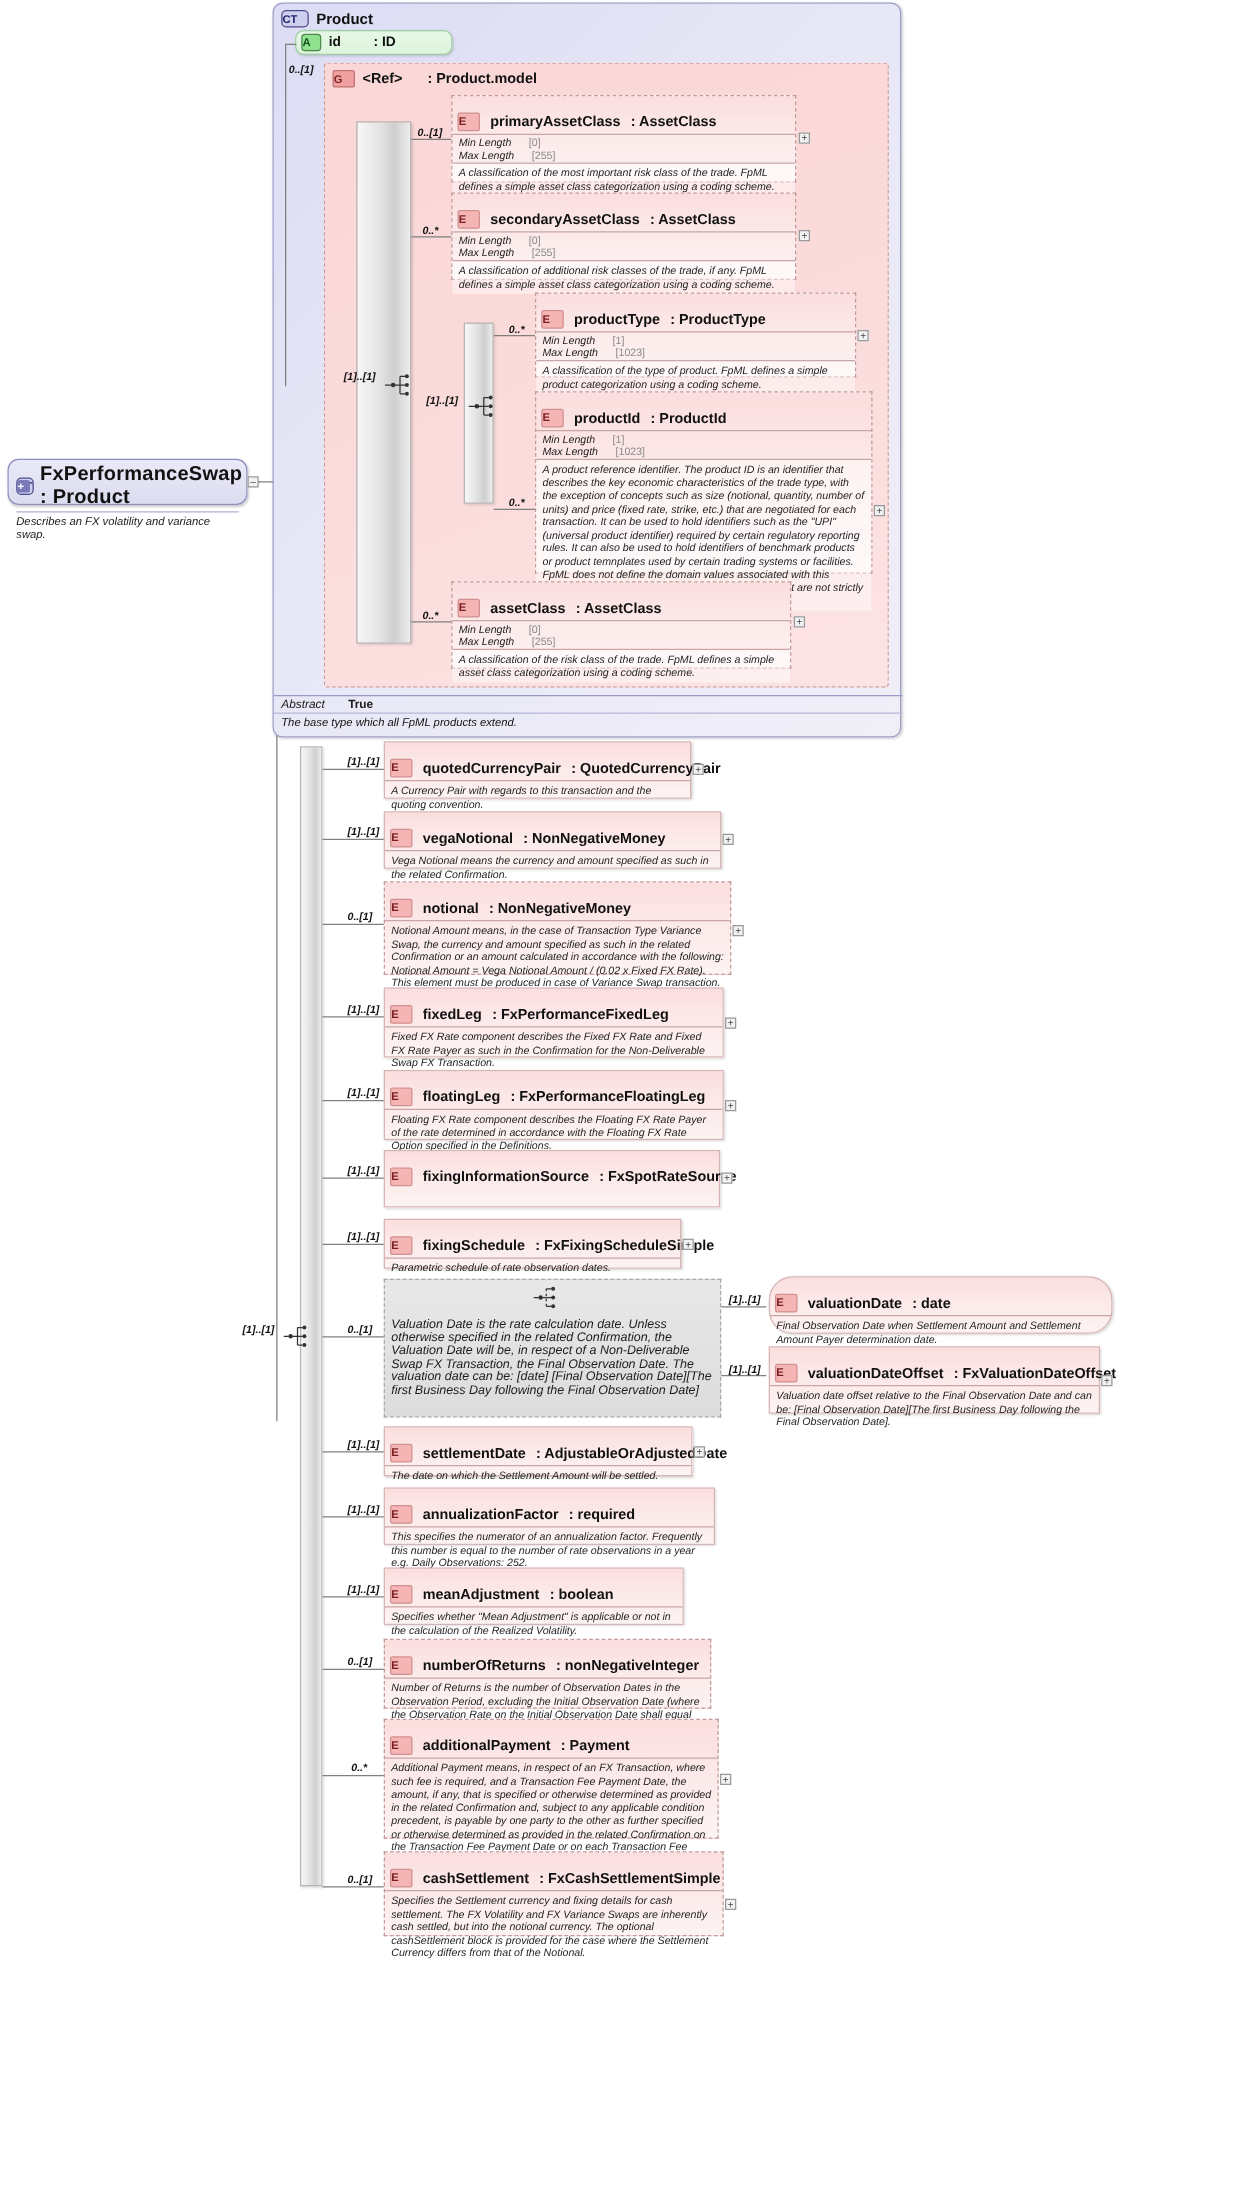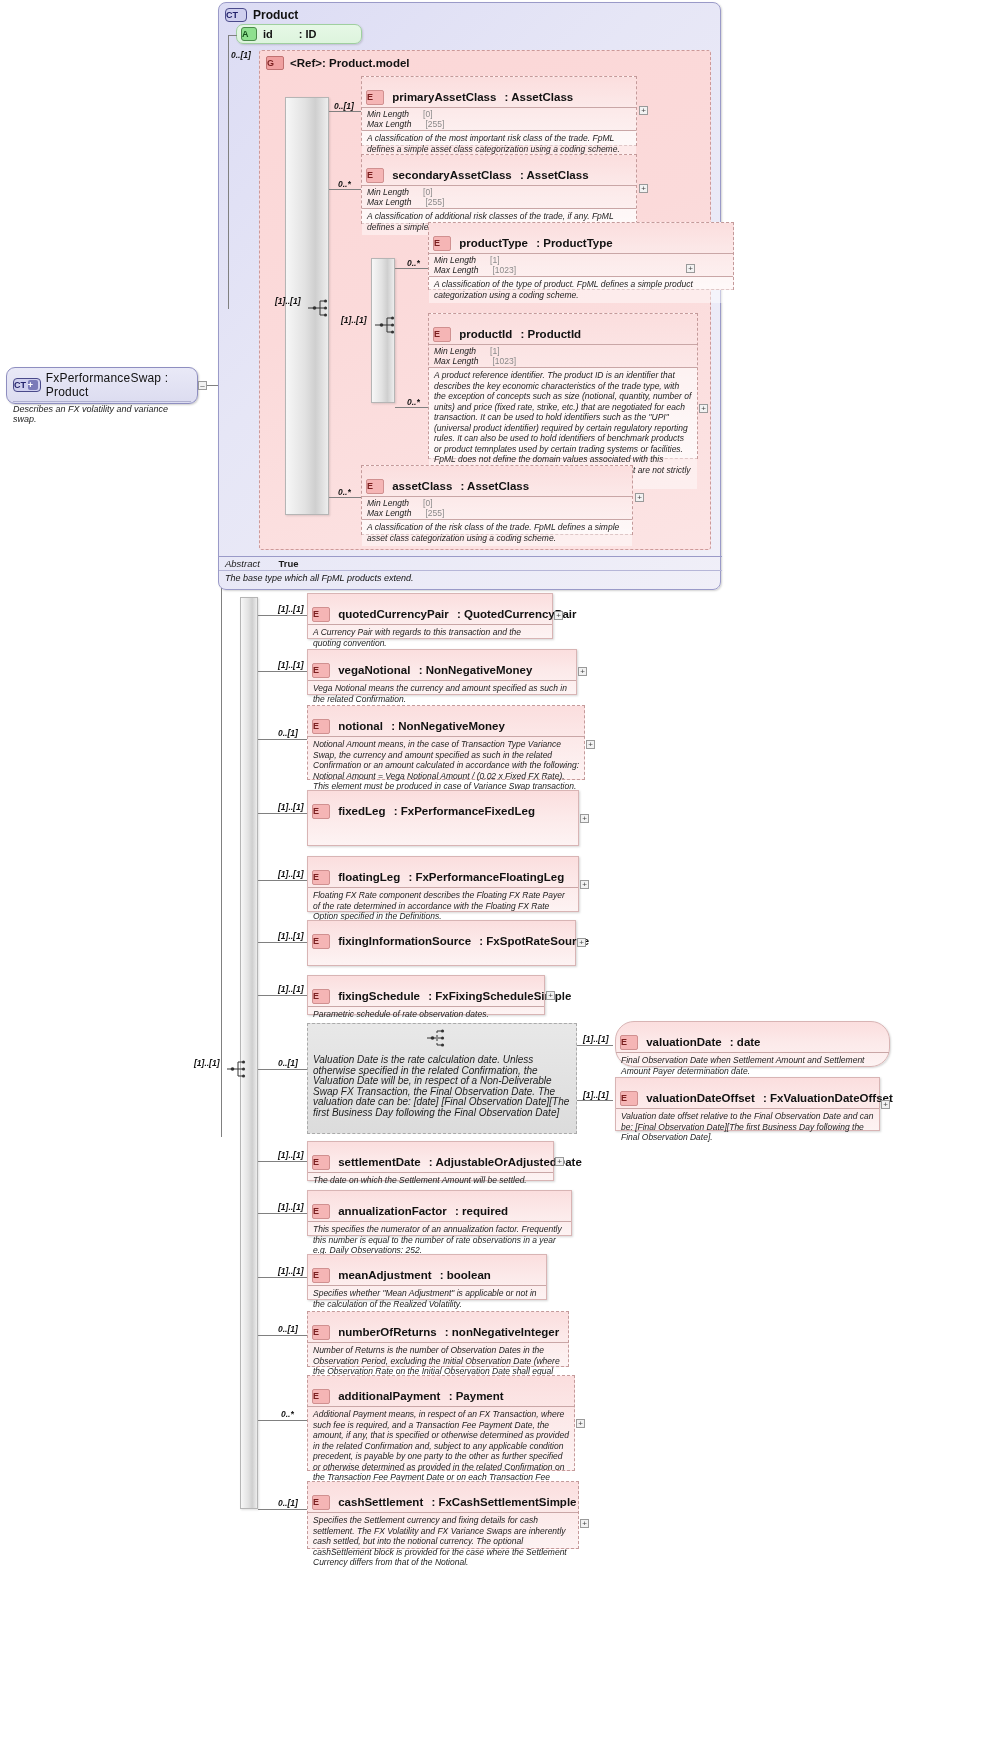--- a/index.html
+++ b/index.html
@@ -57,21 +57,21 @@
     box-shadow:1px 1px 2px rgba(0,0,0,0.18);
   }
   .ct-title { font-size:12px; font-weight:bold; color:#111; }
 
   
   .ct-node {
     border:1px solid #8e8ec0; border-radius:9px;
     background:linear-gradient(180deg,#e9e9f7 0%,#dcdcf0 100%);
     box-shadow:1px 1px 2px rgba(0,0,0,0.20);
   }
-  .ct-node .hdr { font-size:12px; font-weight:normal; color:#111; letter-spacing:0.2px; }
+  .ct-node .hdr { font-size:16px; font-weight:bold; color:#111; letter-spacing:0.2px; }
   .ct-node .sep { border-top:1px solid #b0b0d0; margin:2px 6px 2px 6px; }
   .ct-node .doc { font-size:9px; font-style:italic; color:#222; }
 
   
   .attr-box {
     border:1px solid #9fcf9f; border-radius:7px;
     background:linear-gradient(180deg,#e6f8e6 0%,#ddf4dd 100%);
     box-shadow:1px 1px 2px rgba(0,0,0,0.15);
   }
   .attr-box .lbl { font-size:11px; font-weight:bold; color:#111; }
@@ -186,21 +186,21 @@
     </div>
   </div>
   <div class="card" style="left:231px; top:50px;">0..[1]</div>
   <div class="line-v abs" style="left:228px; top:35px; height:274px;"></div>
   <div class="line-h abs" style="left:228px; top:35px; width:9px;"></div>
 
   <div class="grp-box abs" style="left:259px; top:50px; width:452px; height:500px;">
     <div style="display:flex; align-items:center; padding:5px 0 0 6px;">
       <span class="icon icon-g"><span>G</span></span>
       <span class="grp-title" style="margin-left:6px;">&lt;Ref&gt;</span>
-      <span class="grp-title" style="">: Product.model</span>
+      <span class="grp-title" style="margin-left:20px;">: Product.model</span>
     </div>
   </div>
 
   <div class="bar abs" style="left:285px; top:97px; width:44px; height:418px;"></div>
   <div class="card" style="left:275px; top:296px;">[1]..[1]</div>
   <svg class="seq" style="left:307px; top:297px;" viewBox="0 0 22 22">
     <line x1="1" y1="11" x2="6" y2="11" stroke="#333" stroke-width="1"></line>
     <circle cx="7.5" cy="11" r="1.8" fill="#333"></circle>
     <line x1="9" y1="11" x2="13" y2="11" stroke="#333" stroke-width="1"></line>
     <line x1="13" y1="4" x2="13" y2="18" stroke="#333" stroke-width="1"></line>
@@ -252,21 +252,21 @@
     <div class="facets">
       <span class="row"><span>Min Length</span><span class="fv">[0]</span></span>
       <span class="row"><span>Max Length</span><span class="fv">[255]</span></span>
     </div>
     <div class="doc">A classification of additional risk classes of the trade, if any. FpML defines a simple asset class categorization using a coding scheme.</div>
   </div>
   <div class="card" style="left:338px; top:179px;">0..*</div>
   <div class="line-h abs" style="left:329px; top:189px; width:32px;"></div>
   <div class="expander" style="left:639px; top:184px;"><span>+</span></div>
 
-  <div class="el dashed white-doc abs" style="left:428px; top:222px; width:306px; height:68px;">
+  <div class="el dashed white-doc abs" style="left:428px; top:234px; width:257px; height:68px;">
     <div class="hdr">
       <span class="icon icon-e"><span>E</span></span>
       <span class="nm">productType</span>
       <span class="nm">: ProductType</span>
     </div>
     <div class="facets">
       <span class="row"><span>Min Length</span><span class="fv">[1]</span></span>
       <span class="row"><span>Max Length</span><span class="fv">[1023]</span></span>
     </div>
     <div class="doc">A classification of the type of product. FpML defines a simple product categorization using a coding scheme.</div>
@@ -357,20 +357,21 @@
   <div class="card" style="left:278px; top:728px;">0..[1]</div>
   <div class="line-h abs" style="left:258px; top:739px; width:49px;"></div>
   <div class="expander" style="left:586px; top:740px;"><span>+</span></div>
 
   <div class="el solid abs" style="left:307px; top:790px; width:272px; height:56px;">
     <div class="hdr">
       <span class="icon icon-e"><span>E</span></span>
       <span class="nm">fixedLeg</span>
       <span class="nm">: FxPerformanceFixedLeg</span>
     </div>
+    <div class="doc">Fixed FX Rate component describes the Fixed FX Rate and Fixed FX Rate Payer as such in the Confirmation for the Non-Deliverable Swap FX Transaction.</div>
   </div>
   <div class="card" style="left:278px; top:802px;">[1]..[1]</div>
   <div class="line-h abs" style="left:258px; top:813px; width:49px;"></div>
   <div class="expander" style="left:580px; top:814px;"><span>+</span></div>
 
   <div class="el solid abs" style="left:307px; top:856px; width:272px; height:56px;">
     <div class="hdr">
       <span class="icon icon-e"><span>E</span></span>
       <span class="nm">floatingLeg</span>
       <span class="nm">: FxPerformanceFloatingLeg</span>

